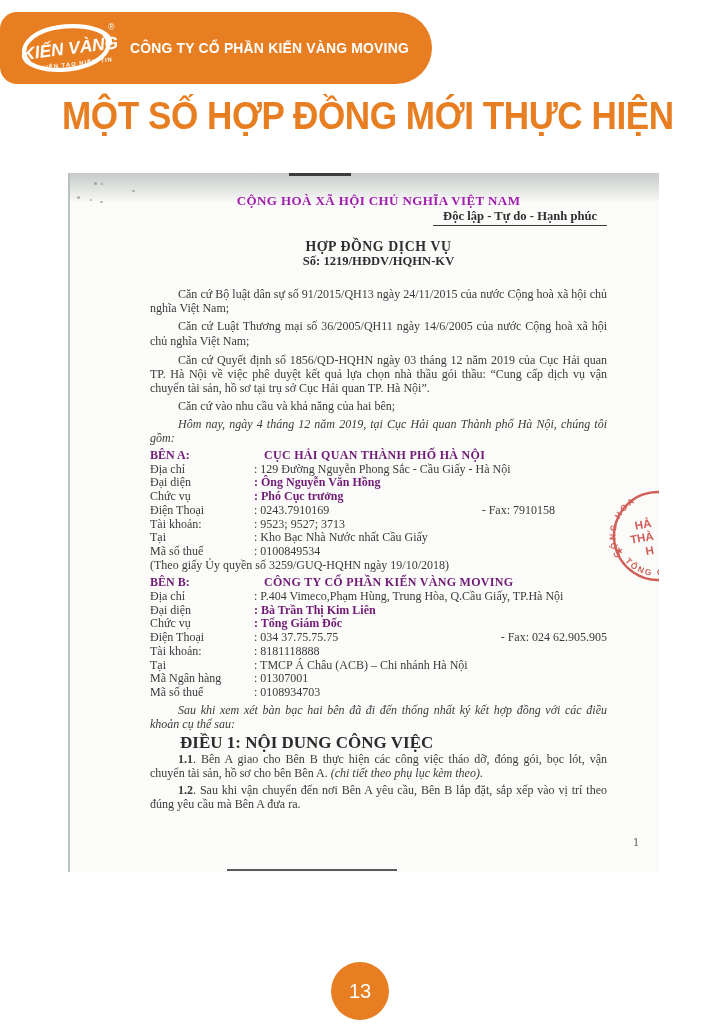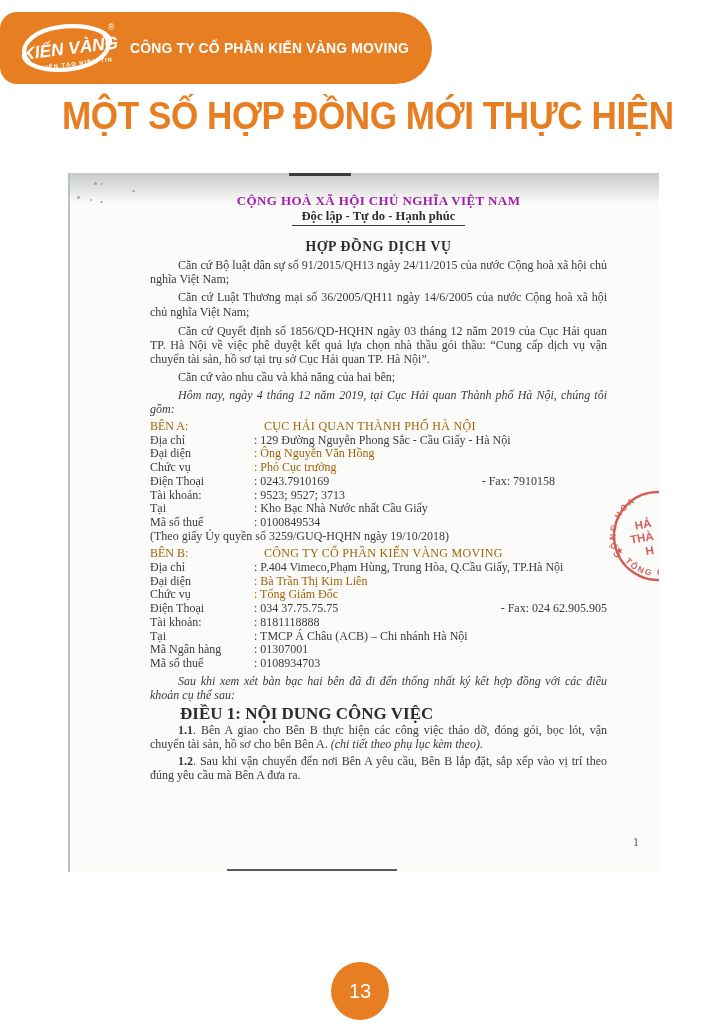--- a/index.html
+++ b/index.html
@@ -47,38 +47,38 @@
   }
   .mark-top{position:absolute;top:0;left:219px;width:62px;height:3px;background:#3c3c3c;}
   .mark-bottom{position:absolute;top:696px;left:157px;width:170px;height:2px;background:#5a5a5a;}
   .speck{position:absolute;background:#6f7673;border-radius:50%;opacity:.55;}
   
   .doc{
     position:absolute;left:80px;top:20px;width:457px;
     font-size:12px;line-height:14.2px;z-index:2;
   }
   .h-national{text-align:center;font-weight:bold;font-size:13px;line-height:15px;letter-spacing:.4px;color:#a21caf;}
-  .motto-wrap{text-align:center;line-height:15px;margin-top:1px;margin-bottom:13px;text-decoration:underline;}
+  .motto-wrap{text-align:right;line-height:15px;margin-top:1px;margin-bottom:13px;text-decoration:underline;}
   .motto{
     display:inline-block;font-weight:bold;font-size:12.6px;color:#2e2e2e;
     border-bottom:1.6px solid #3a3a3a;padding:0 10px 1px;
   }
   .h-contract{text-align:center;font-weight:bold;font-size:13.8px;line-height:15px;letter-spacing:.6px;color:#2e2e2e;}
   .h-number{text-align:center;font-weight:bold;font-size:12.6px;line-height:15px;margin-bottom:18px;color:#2e2e2e;}
   p.pre{margin-top:4px;text-indent:28px;text-align:justify;}
   p.pre.gap{margin-top:5px;}
   p.open{margin-top:3px;text-indent:28px;text-align:justify;font-style:italic;}
   .party{margin-top:4px;}
   .prow{
     position:relative;display:grid;grid-template-columns:104px 1fr;
     line-height:13.7px;align-items:baseline;
   }
   .plabel{white-space:nowrap;}
   .pvalue{white-space:nowrap;}
-  .b{font-weight:normal;color:#a16207;}
+  .b{font-weight:bold;color:#701a75;}
   .pname{padding-left:10px;letter-spacing:.3px;}
   .fax{position:absolute;top:0;white-space:nowrap;}
   .fax-a{right:52px;margin-left:12px;}
   .fax-b{right:0;}
   .note{line-height:13.7px;}
   .agree{margin-top:3px;text-indent:28px;text-align:justify;font-style:italic;}
   .h-article{margin:4px 0 0 30px;font-weight:bold;font-size:17px;line-height:15px;color:#2c2c2c;}
   p.clause{margin-top:2px;text-indent:28px;text-align:justify;line-height:14.3px;}
   p.clause i{font-style:italic;}
   .scan-pageno{
@@ -147,20 +147,21 @@
       <text x="27" y="58" font-size="11.5" font-weight="bold" fill="#CC4A42" font-family="Liberation Sans, sans-serif">THÀ</text>
       <text x="40" y="72" font-size="11.5" font-weight="bold" fill="#CC4A42" font-family="Liberation Sans, sans-serif">H</text>
     </svg>
 
     <div class="doc">
       <div class="h-national">CỘNG HOÀ XÃ HỘI CHỦ NGHĨA VIỆT NAM</div>
       <div class="motto-wrap">
         <span class="motto">Độc lập - Tự do - Hạnh phúc</span>
       </div>
       <div class="h-contract">HỢP ĐỒNG DỊCH VỤ</div>
+      <div class="h-number">Số: 1219/HĐDV/HQHN-KV</div>
 
       <p class="pre">Căn cứ Bộ luật dân sự số 91/2015/QH13 ngày 24/11/2015 của nước Cộng hoà xã hội chủ nghĩa Việt Nam;</p>
       <p class="pre">Căn cứ Luật Thương mại số 36/2005/QH11 ngày 14/6/2005 của nước Cộng hoà xã hội chủ nghĩa Việt Nam;</p>
       <p class="pre gap">Căn cứ Quyết định số 1856/QD-HQHN ngày 03 tháng 12 năm 2019 của Cục Hải quan TP. Hà Nội về việc phê duyệt kết quả lựa chọn nhà thầu gói thầu: “Cung cấp dịch vụ vận chuyển tài sản, hồ sơ tại trụ sở Cục Hải quan TP. Hà Nội”.</p>
       <p class="pre">Căn cứ vào nhu cầu và khả năng của hai bên;</p>
       <p class="open">Hôm nay, ngày 4 tháng 12 năm 2019, tại Cục Hải quan Thành phố Hà Nội, chúng tôi gồm:</p>
 
       <div class="party">
         <div class="prow">
           <span class="plabel b">BÊN A:</span>

